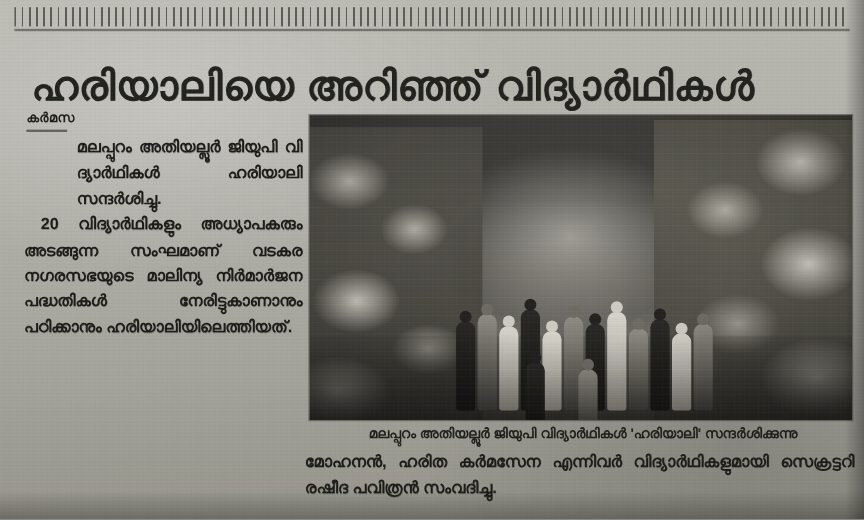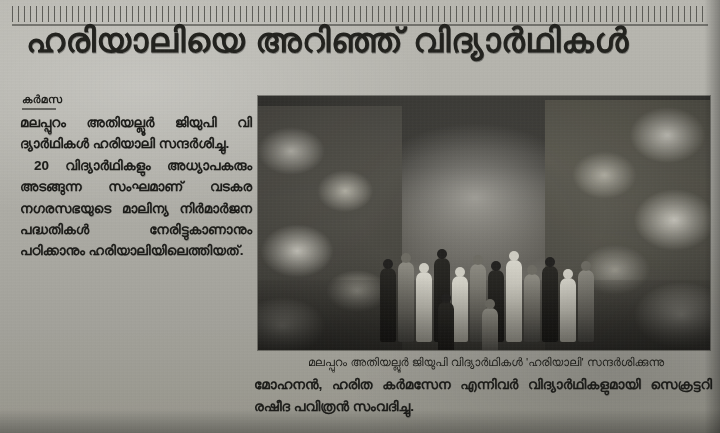--- a/index.html
+++ b/index.html
@@ -64,21 +64,21 @@
     width: 696px;
     height: 2px;
     background: #3a3a36;
     opacity: 0.55;
   }
 
   
   .headline {
     position: absolute;
     left: 26px;
-    top: 18px;
+    top: 50px;
     width: 664px;
     font-family: "Liberation Sans", sans-serif;
     font-weight: bold;
     font-size: 34px;
     line-height: 44px;
     letter-spacing: 0.5px;
     color: #23231f;
     text-shadow: 0.5px 0.5px 0 rgba(0,0,0,0.35);
     white-space: nowrap;
   }
@@ -113,21 +113,21 @@
     line-height: 21.4px;
     color: #1d1d1a;
     font-weight: 600;
     text-align: justify;
     text-shadow: 0.4px 0.3px 0 rgba(0,0,0,0.22);
   }
   .col-left p {
     margin: 0 0 0 0;
     text-indent: 14px;
   }
-  .col-left p:first-child { text-indent: 0; }
+  .col-left p:first-child { text-indent: 0; margin-left: 44px; }
 
   
   .photo {
     position: absolute;
     left: 258px;
     top: 96px;
     width: 452px;
     height: 254px;
     overflow: hidden;
     background: #5d5c57;
@@ -215,21 +215,21 @@
   }
 
   
   .caption {
     position: absolute;
     left: 262px;
     top: 355px;
     width: 448px;
     font-size: 11.5px;
     line-height: 14px;
-    font-weight: normal;
+    font-weight: bold;
     color: #20201c;
     text-align: center;
     white-space: nowrap;
   }
 
   
   .col-bottom {
     position: absolute;
     left: 254px;
     top: 374px;

